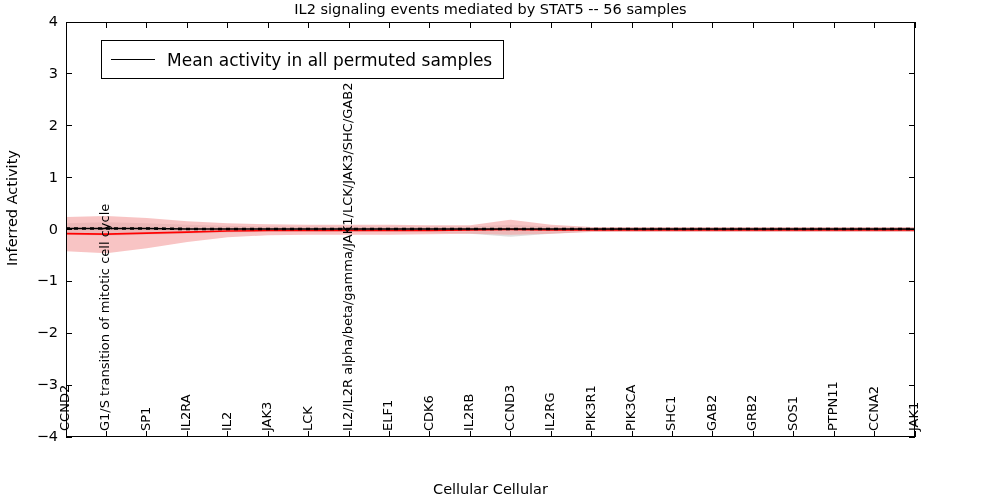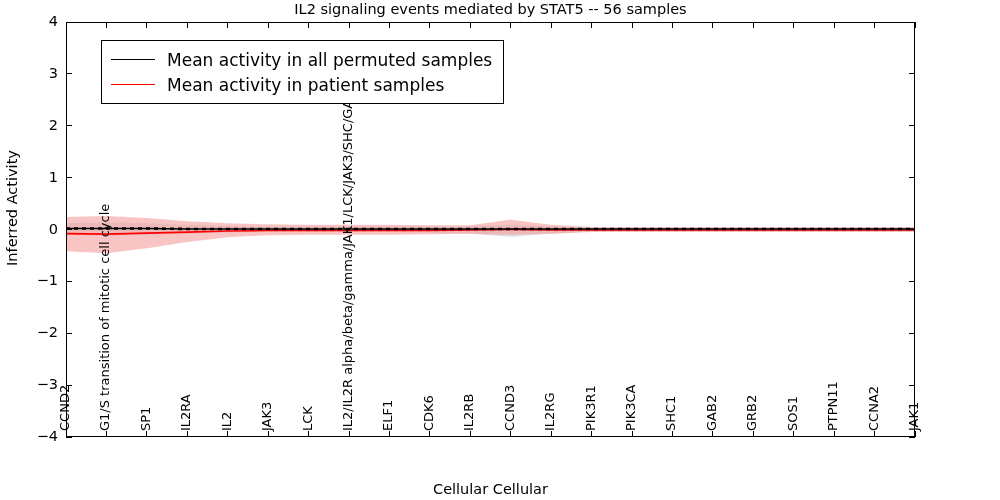--- a/index.html
+++ b/index.html
@@ -263,19 +263,15 @@
       <div class="xtick-label" style="left: 808.571px;">CCNA2</div>
       <div class="xtick-label" style="left: 849px;">JAK1</div>
     </div>
   <div id="xlabel">Cellular Cellular</div>
 
   <div id="legend">
     <div class="legend-row">
       <span class="legend-swatch black"></span>
       <span class="legend-text">Mean activity in all permuted samples</span>
     </div>
-    <div class="legend-row">
-      <span class="legend-swatch red"></span>
-      <span class="legend-text">Mean activity in patient samples</span>
-    </div>
   </div>
 
 </div>
 
 </body></html>

